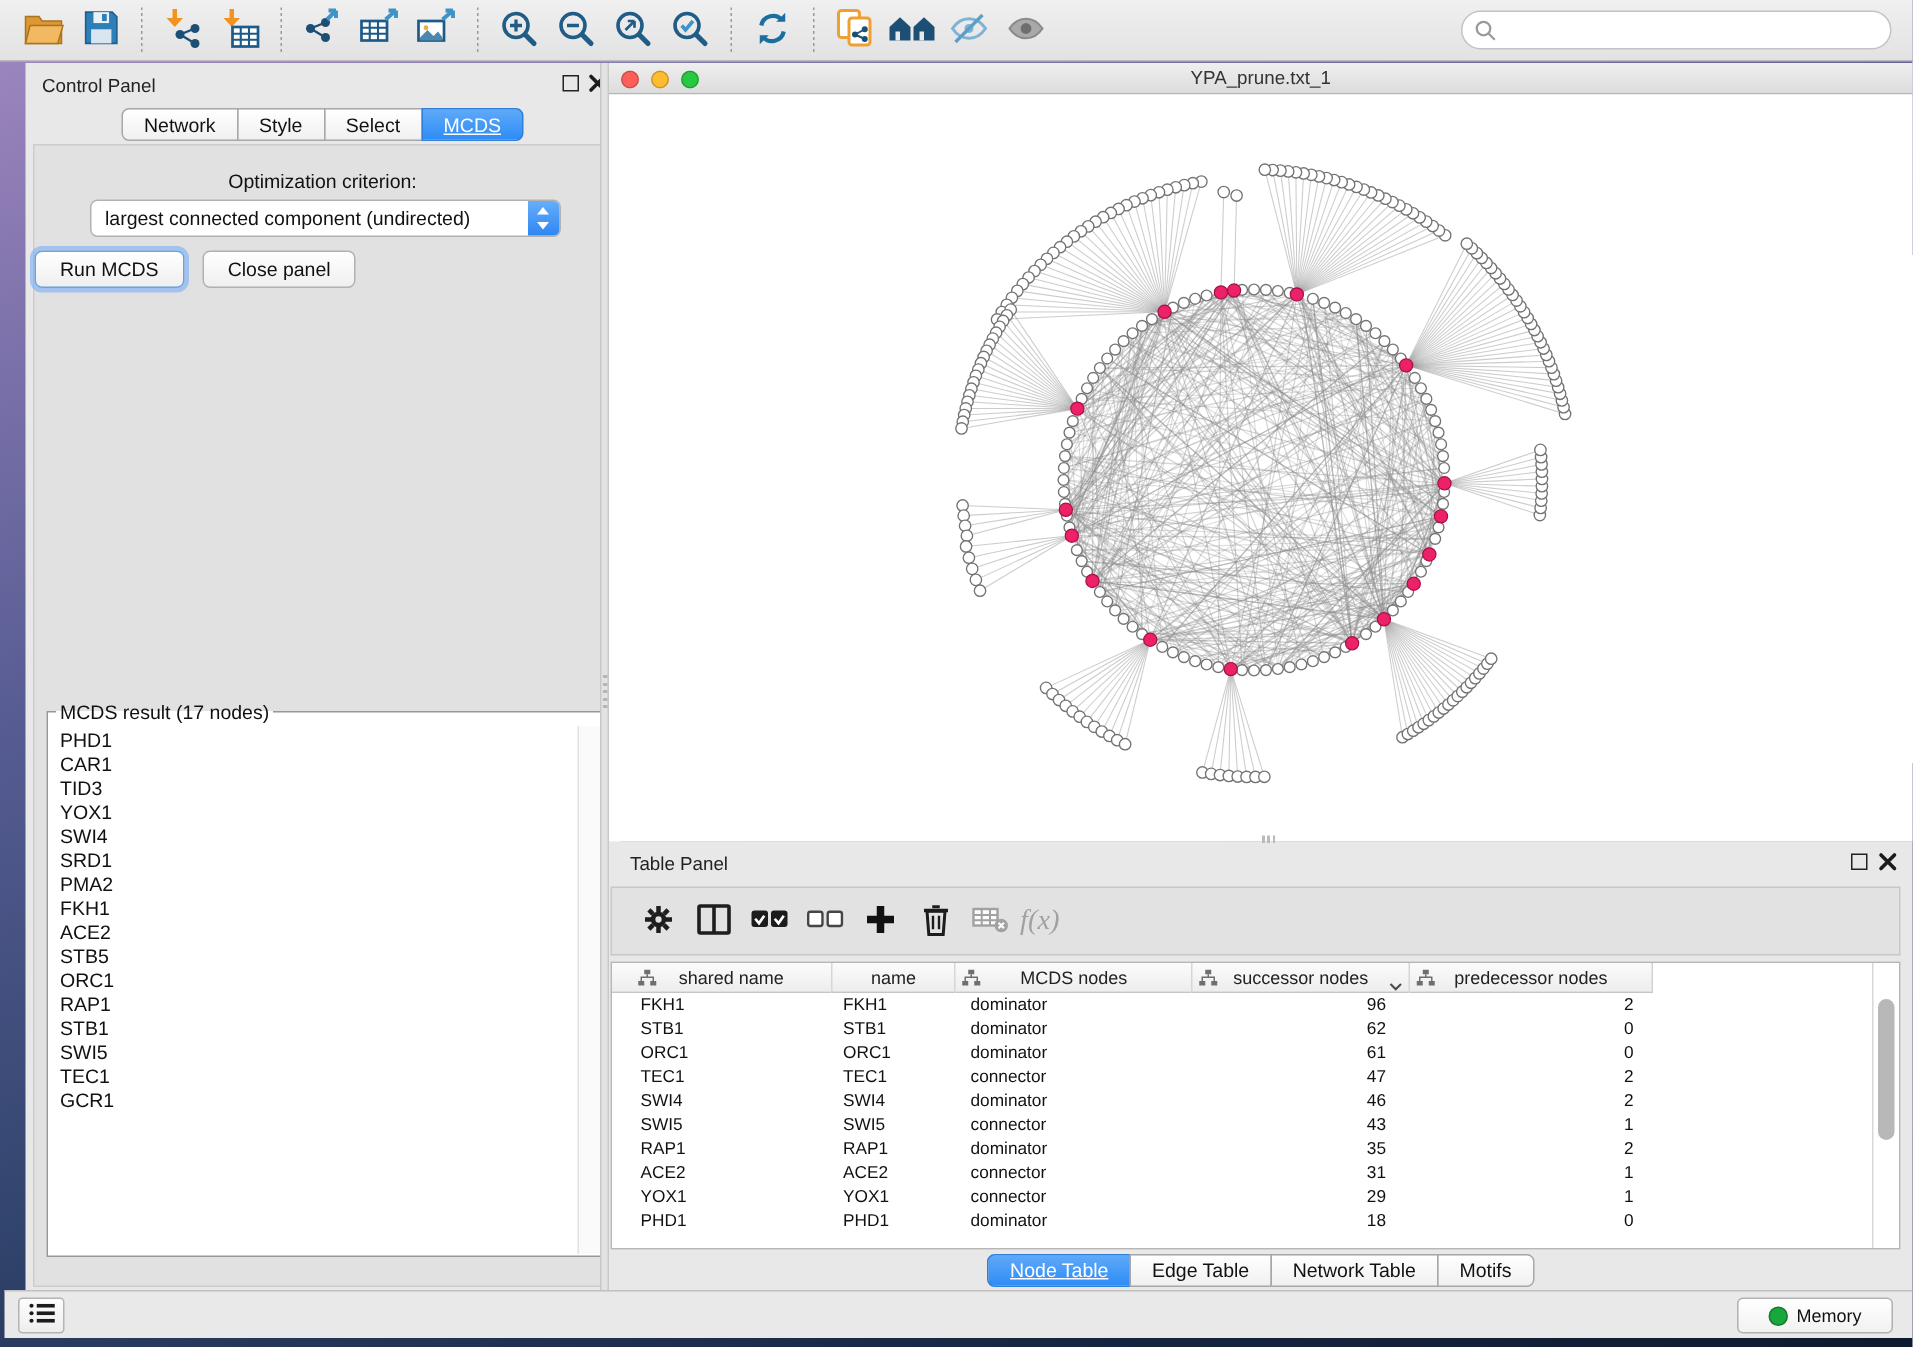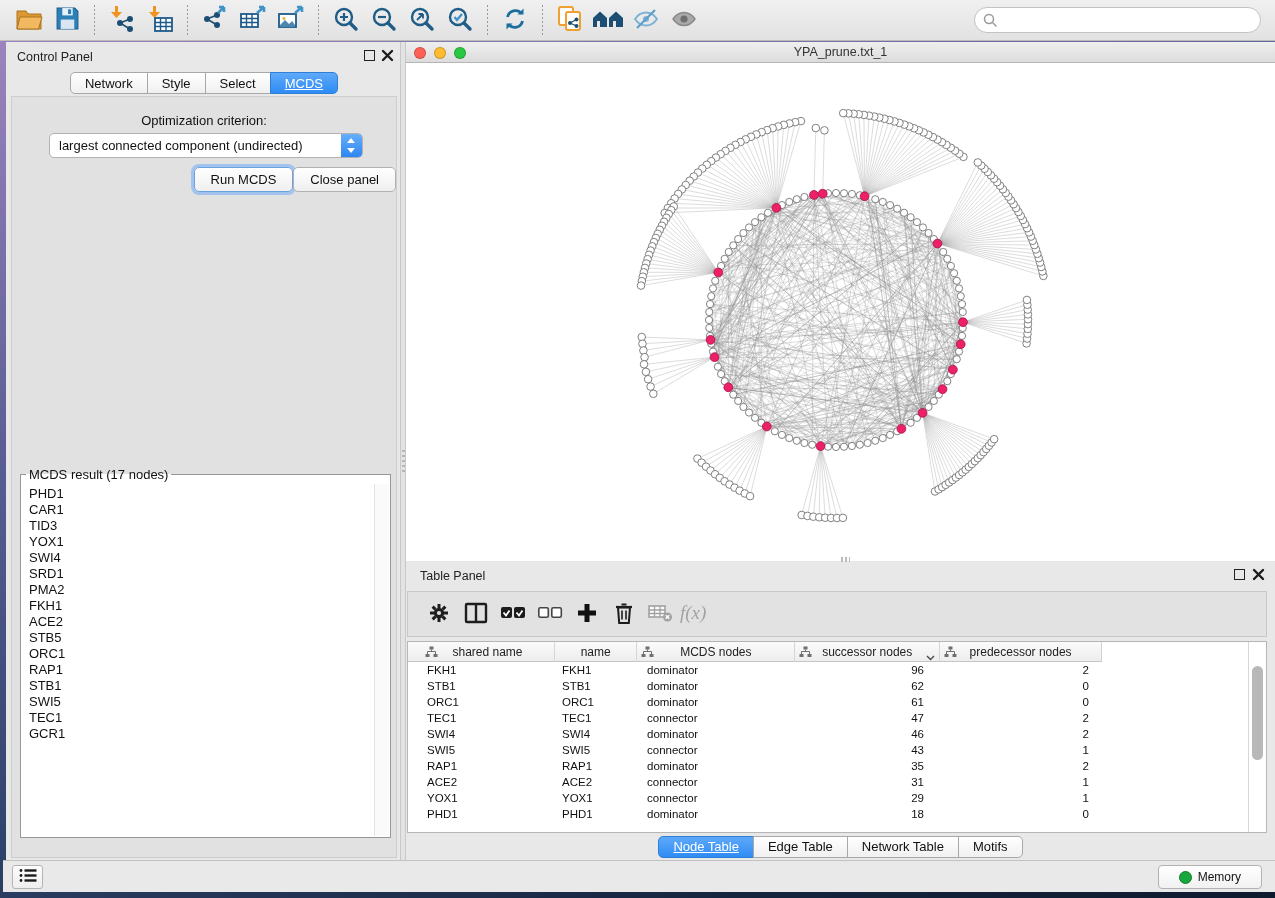--- a/index.html
+++ b/index.html
@@ -12,41 +12,41 @@
   
   .toolbar{left:0;top:0;width:1275px;height:41px;
     background:linear-gradient(#f1f0f1,#e3e2e3);
     border-bottom:1px solid #bcbbbc;display:flex;align-items:center;padding:0 10px;}
   .tb-btn{width:34px;height:32px;border:none;background:transparent;padding:2px;margin:0 2px;display:flex;align-items:center;justify-content:center;cursor:pointer;}
   .tb-sep{width:1px;height:30px;margin:0 8px;background:repeating-linear-gradient(#9a9a9a 0 2px,transparent 2px 4px);}
   .search-wrap{margin-left:auto;margin-right:4px;position:relative;width:287px;height:26px;}
   .search-wrap input{width:100%;height:100%;box-sizing:border-box;border:1px solid #c4c3c4;border-radius:13px;background:#fff;padding:0 10px 0 28px;font-size:13px;font-family:"Liberation Sans",sans-serif;outline:none;}
   .search-icon{position:absolute;left:9px;top:6px;}
   
-  .control-panel{left:6px;top:42px;width:397px;height:818px;background:#e9e8e9;border-right:1px solid #c4c3c4;}
+  .control-panel{left:17px;top:42px;width:397px;height:818px;background:#e9e8e9;border-right:1px solid #c4c3c4;}
   .cp-titlebar{left:0;top:0;width:100%;height:28px;}
   .panel-title{font-size:12.5px;color:#222;}
   .cp-titlebar .panel-title{position:absolute;left:11px;top:8px;}
   .float-btn{position:absolute;top:8px;width:11px;height:11px;border:1.6px solid #222;background:transparent;padding:0;cursor:pointer;}
   .close-btn{position:absolute;top:7px;width:13px;height:13px;border:none;background:transparent;padding:0;cursor:pointer;}
   .cp-tabs{left:0;top:30px;width:100%;display:flex;justify-content:center;}
   .seg-btn{height:22px;padding:0 14px;font-size:13px;font-family:"Liberation Sans",sans-serif;
     background:linear-gradient(#ffffff,#f1f0f1);border:1px solid #a9a8a9;margin-left:-1px;color:#111;cursor:pointer;}
   .seg-btn:first-child{border-radius:5px 0 0 5px;margin-left:0;}
   .seg-btn:last-child{border-radius:0 5px 5px 0;}
   .seg-btn.active{background:linear-gradient(#5fa9f9,#2e8cf5);border-color:#2f7fd6;color:#fff;text-decoration:underline;}
   .cp-body{left:5px;top:54px;width:386px;height:762px;background:#e2e1e2;border:1px solid #cecdce;}
   .opt-label{left:0;top:16px;width:100%;text-align:center;font-size:13px;color:#111;}
   .dropdown{left:37px;top:36px;width:314px;height:25px;background:#fff;border:1px solid #b3b2b3;border-radius:5px;cursor:pointer;}
   .dropdown .val{position:absolute;left:9px;top:4px;font-size:13px;color:#111;white-space:nowrap;}
   .dd-stepper{position:absolute;right:0;top:0;width:21px;height:23px;border-radius:0 4px 4px 0;background:linear-gradient(#66aefa,#2e86f3);}
   .dd-stepper:before,.dd-stepper:after{content:"";position:absolute;left:6px;border-left:4.5px solid transparent;border-right:4.5px solid transparent;}
   .dd-stepper:before{top:4px;border-bottom:5px solid #fff;}
   .dd-stepper:after{bottom:4px;border-top:5px solid #fff;}
-  .cp-buttons{left:0;top:70px;width:100%;display:flex;justify-content:flex-end;}
+  .cp-buttons{left:0;top:70px;width:100%;display:flex;justify-content:flex-start;gap:12px;}
   .push-btn{height:25px;padding:0 16px;font-size:13px;font-family:"Liberation Sans",sans-serif;color:#111;
     background:linear-gradient(#ffffff,#f0eff0);border:1px solid #b2b1b2;border-radius:5px;cursor:pointer;}
   .push-btn.focused{border-color:#6ba3e0;box-shadow:0 0 0 3px rgba(120,175,245,.6);}
   .mcds-fieldset{left:8px;top:370px;width:371px;height:371px;border:1px solid #989798;margin:0;padding:0;background:#fff;}
   .mcds-fieldset legend{font-size:13px;color:#111;margin-left:5px;padding:0 3px;background:transparent;}
   .mcds-list{position:absolute;left:1px;top:2px;right:15px;bottom:1px;overflow:hidden;background:#fff;padding-top:2px;}
   .mcds-item{font-size:13px;line-height:16px;padding-left:7px;color:#111;white-space:nowrap;}
   .mcds-scroll{position:absolute;top:2px;right:1px;bottom:1px;width:14px;background:#fafafa;border-left:1px solid #e2e2e2;}
   
   .network-window{left:406px;top:42px;width:869px;height:519px;background:#fff;}

